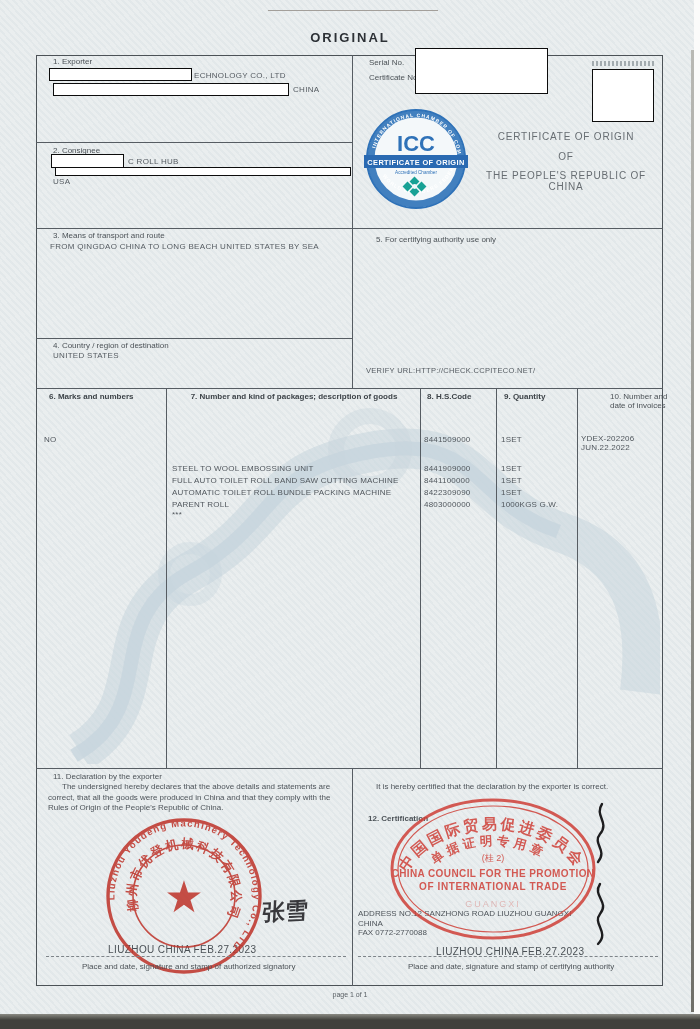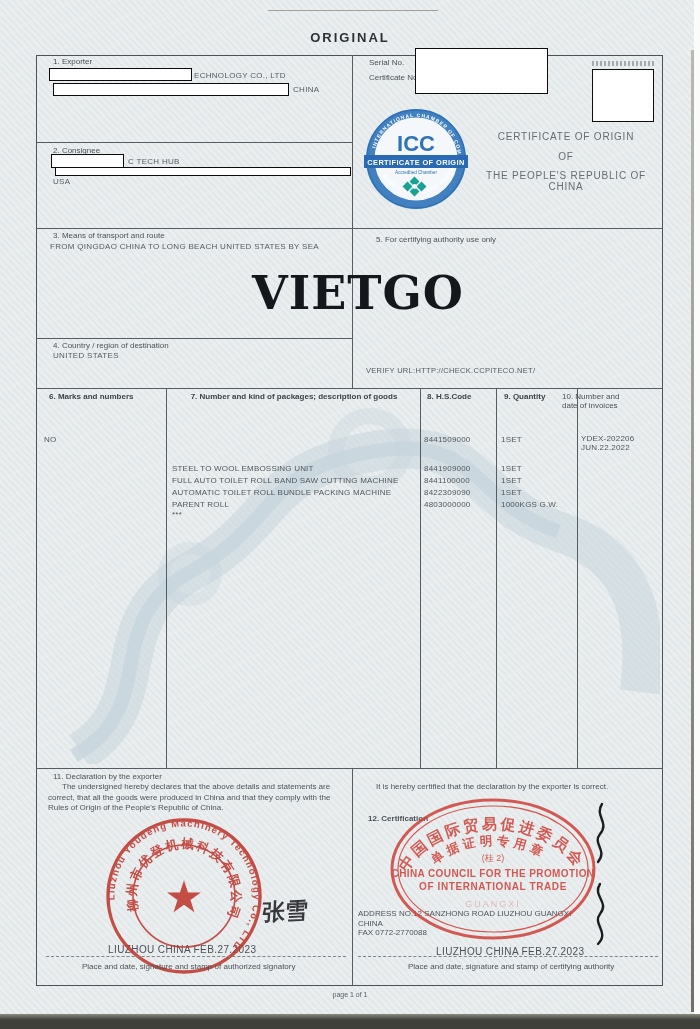--- a/index.html
+++ b/index.html
@@ -82,21 +82,21 @@
   <div class="vline" style="left:352px;top:768px;height:218px;"></div>
 
   <div class="abs lbl" style="left:53px;top:57px;">1. Exporter</div>
   <div class="redact" style="left:49px;top:68px;width:143px;height:13px;"></div>
   <div class="abs val" style="left:194px;top:71px;">ECHNOLOGY CO., LTD</div>
   <div class="redact" style="left:53px;top:83px;width:236px;height:13px;"></div>
   <div class="abs val" style="left:293px;top:85px;">CHINA</div>
 
   <div class="abs lbl" style="left:53px;top:146px;">2. Consignee</div>
   <div class="redact" style="left:51px;top:154px;width:73px;height:14px;"></div>
-  <div class="abs val" style="left:128px;top:157px;">C TECH HUB</div>
+  <div class="abs val" style="left:128px;top:157px;">C ROLL HUB</div>
   <div class="redact" style="left:55px;top:167px;width:296px;height:9px;"></div>
   <div class="abs val" style="left:53px;top:177px;">USA</div>
 
   <div class="abs lbl" style="left:53px;top:231px;">3. Means of transport and route</div>
   <div class="abs val" style="left:50px;top:242px;">FROM QINGDAO CHINA TO LONG BEACH UNITED STATES BY SEA</div>
 
   <div class="abs lbl" style="left:53px;top:341px;">4. Country / region of destination</div>
   <div class="abs val" style="left:53px;top:351px;">UNITED STATES</div>
 
   <div class="abs lbl" style="left:369px;top:58px;">Serial No.</div>
@@ -130,28 +130,27 @@
       <rect x="40" y="76" width="7" height="7" transform="rotate(45 43.5 79.5)"></rect>
       <circle cx="50.7" cy="79.5" r="2.4" fill="#f4f8fa"></circle>
     </g>
   </svg>
 
   <div class="title-line" style="top:131px;font-size:10px;">CERTIFICATE OF ORIGIN</div>
   <div class="title-line" style="top:151px;font-size:10px;">OF</div>
   <div class="title-line" style="top:170px;font-size:10px;">THE PEOPLE'S REPUBLIC OF CHINA</div>
 
   <div class="abs lbl" style="left:368px;top:235px;padding-left:8px;">5. For certifying authority use only</div>
-  <div class="watermark">VIETGO</div>
   <div class="verify">VERIFY URL:HTTP://CHECK.CCPITECO.NET/</div>
 
   <div class="th" style="left:49px;top:392px;width:112px;">6. Marks and numbers</div>
   <div class="th" style="left:172px;top:392px;width:244px;text-align:center;font-weight:bold;">7. Number and kind of packages; description of goods</div>
   <div class="th" style="left:427px;top:392px;">8. H.S.Code</div>
   <div class="th" style="left:504px;top:392px;">9. Quantity</div>
-  <div class="th" style="left:562px;top:392px;width:70px;font-weight:normal;color:#4c5257;">10. Number and date of invoices</div>
+  <div class="th" style="left:610px;top:392px;width:70px;font-weight:normal;color:#4c5257;">10. Number and date of invoices</div>
 
   <div class="cell" style="left:44px;top:434px;">NO</div>
 
   <div class="cell" style="left:424px;top:434px;">8441509000</div>
   <div class="cell" style="left:501px;top:434px;">1SET</div>
   <div class="cell" style="left:581px;top:433px;">YDEX-202206</div>
   <div class="cell" style="left:581px;top:442px;">JUN.22.2022</div>
 
   <div class="cell" style="left:172px;top:463px;width:245px;">STEEL TO WOOL EMBOSSING UNIT</div>
   <div class="cell" style="left:424px;top:463px;">8441909000</div>

